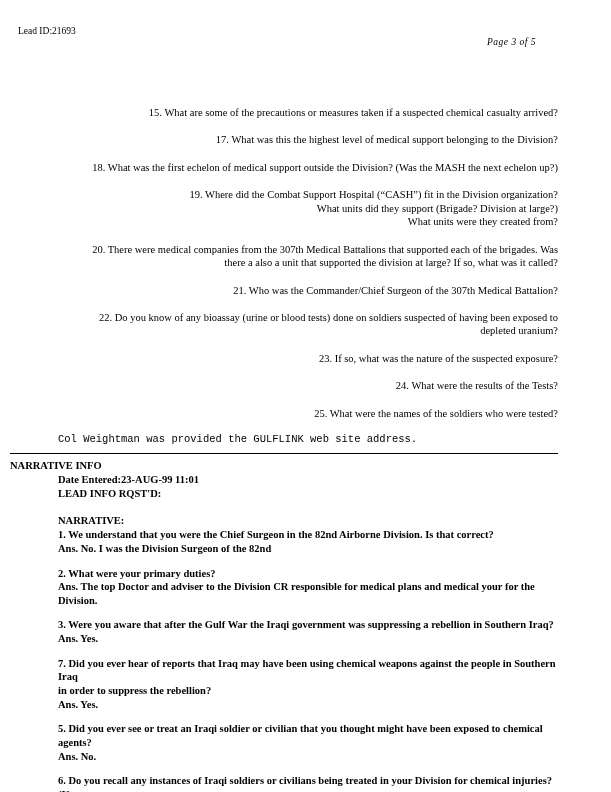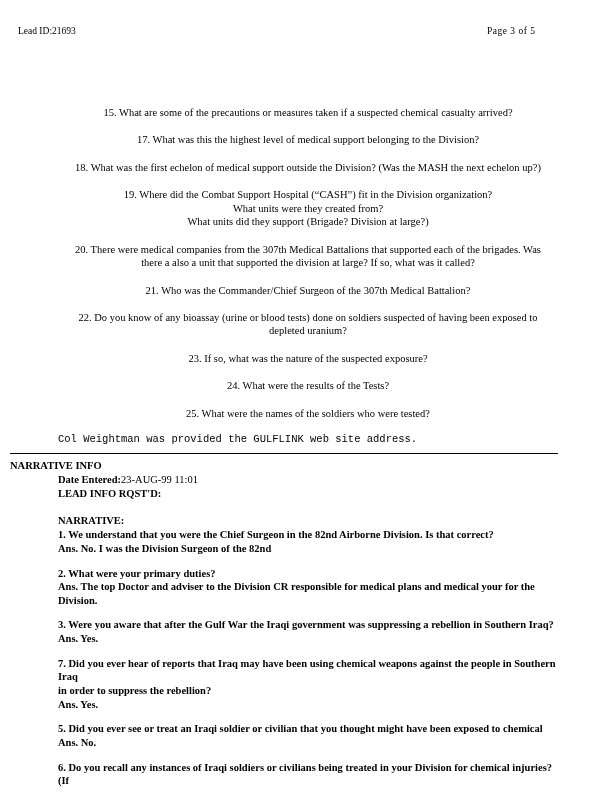--- a/index.html
+++ b/index.html
@@ -31,35 +31,36 @@
   }
   .header .lead-id {
     position: absolute;
     left: 18px;
     top: 4px;
     white-space: nowrap;
   }
   .header .page-num {
     position: absolute;
     left: 487px;
-    top: 4px;
+    top: 15px;
     white-space: nowrap;
     letter-spacing: 0.5px;
+    font-style: italic;
   }
   .body-area {
     position: absolute;
     top: 106px;
     left: 58px;
     width: 500px;
   }
   .q {
     font-size: 10.5px;
     line-height: 1.28;
     margin-bottom: 14px;
-    text-align: center;
+    text-align: right;
   }
   .q .sub {
     display: block;
   }
   .q.tight {
     margin-bottom: 13px;
   }
   .closing {
     font-size: 10.5px;
     line-height: 1.3;
@@ -81,21 +82,21 @@
     font-weight: bold;
     line-height: 1.35;
     position: relative;
     left: -48px;
   }
   .narrative-info .indent {
     margin-left: 48px;
     font-weight: bold;
   }
   .narrative-info .val {
-    font-weight: normal;
+    font-weight: bold;
   }
   .narrative-head {
     margin-top: 14px;
     font-size: 10.5px;
     font-weight: bold;
   }
   .na {
     font-size: 10.5px;
     line-height: 1.3;
     margin-top: 2px;
@@ -125,22 +126,22 @@
         <span class="sub">15. What are some of the precautions or measures taken if a suspected chemical casualty arrived?</span>
       </div>
       <div class="q">
         <span class="sub">17. What was this the highest level of medical support belonging to the Division?</span>
       </div>
       <div class="q">
         <span class="sub">18. What was the first echelon of medical support outside the Division? (Was the MASH the next echelon up?)</span>
       </div>
       <div class="q">
         <span class="sub">19. Where did the Combat Support Hospital (“CASH”) fit in the Division organization?</span>
+        <span class="sub">What units did they support (Brigade? Division at large?)</span>
         <span class="sub">  What units were they created from?</span>
-        <span class="sub">What units did they support (Brigade? Division at large?)</span>
       </div>
       <div class="q">
         <span class="sub">20. There were medical companies from the 307th Medical Battalions that supported each of the brigades.  Was</span>
         <span class="sub">there a also a unit that supported the division at large?  If so, what was it called?</span>
       </div>
       <div class="q">
         <span class="sub">21. Who was the Commander/Chief Surgeon of the 307th Medical Battalion?</span>
       </div>
       <div class="q">
         <span class="sub">22. Do you know of any bioassay (urine or blood tests) done on soldiers suspected of having been exposed to</span>
@@ -185,20 +186,21 @@
         <span class="line">3. Were you aware that after the Gulf War the Iraqi government was suppressing a rebellion in Southern Iraq?</span>
         <span class="line">Ans.  Yes.</span>
       </div>
       <div class="blk">
         <span class="line">7. Did you ever hear of reports that Iraq may have been using chemical weapons against the people in Southern Iraq</span>
         <span class="line">in order to suppress the rebellion?</span>
         <span class="line">Ans.  Yes.</span>
       </div>
       <div class="blk">
         <span class="line">5. Did you ever see or treat an Iraqi soldier or civilian that you thought might have been exposed to chemical</span>
+        <span class="line">agents?</span>
         <span class="line">Ans.  No.</span>
       </div>
       <div class="blk">
         <span class="line">6. Do you recall any instances of Iraqi soldiers or civilians being treated in your Division for chemical injuries?  (If</span>
 
       </div>
     </div>
 
   </div>
 </div>

